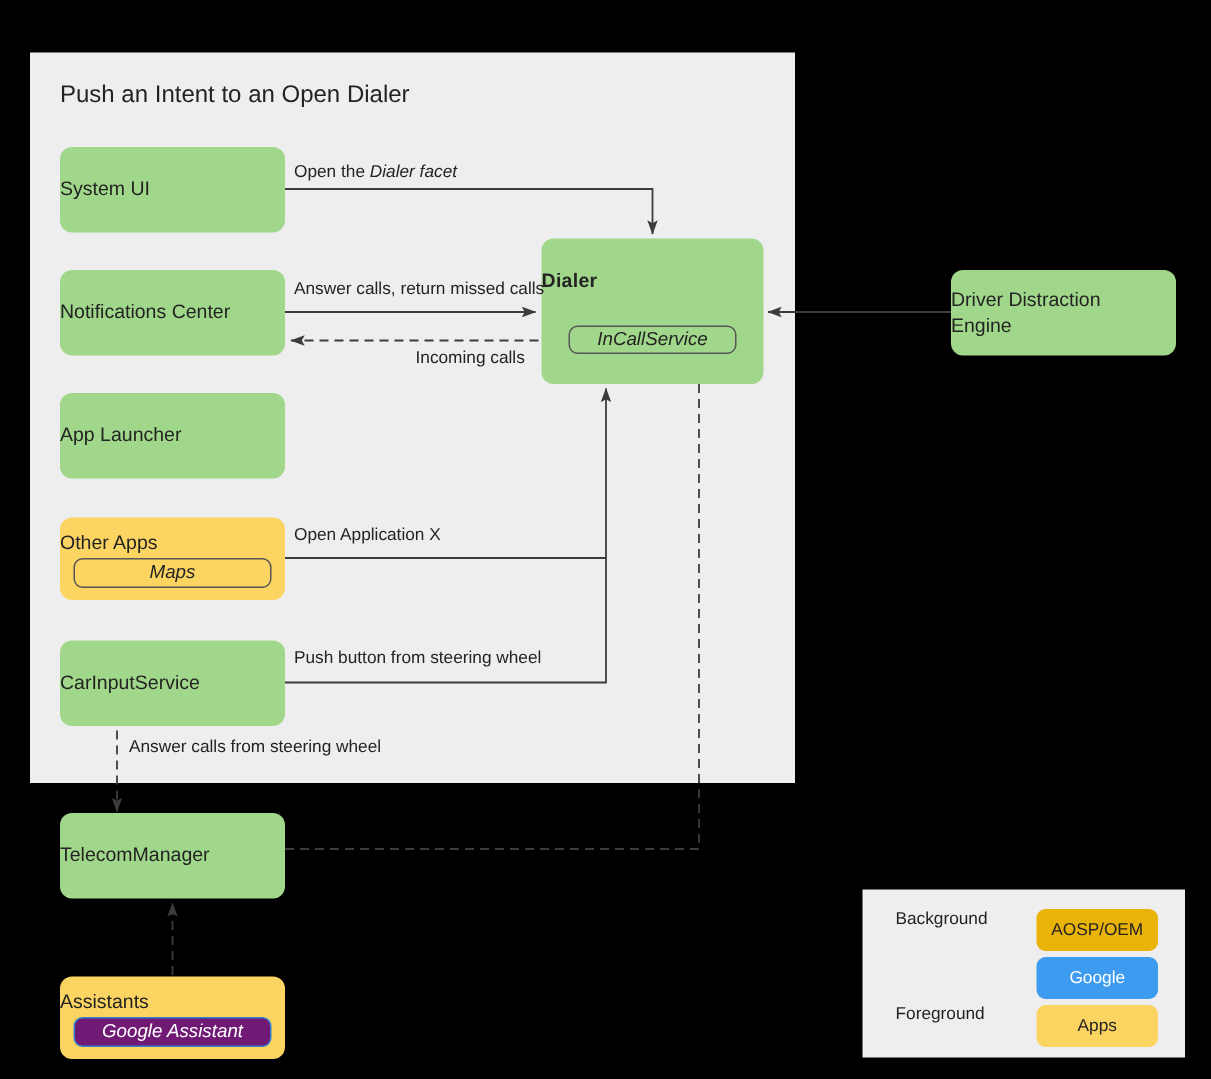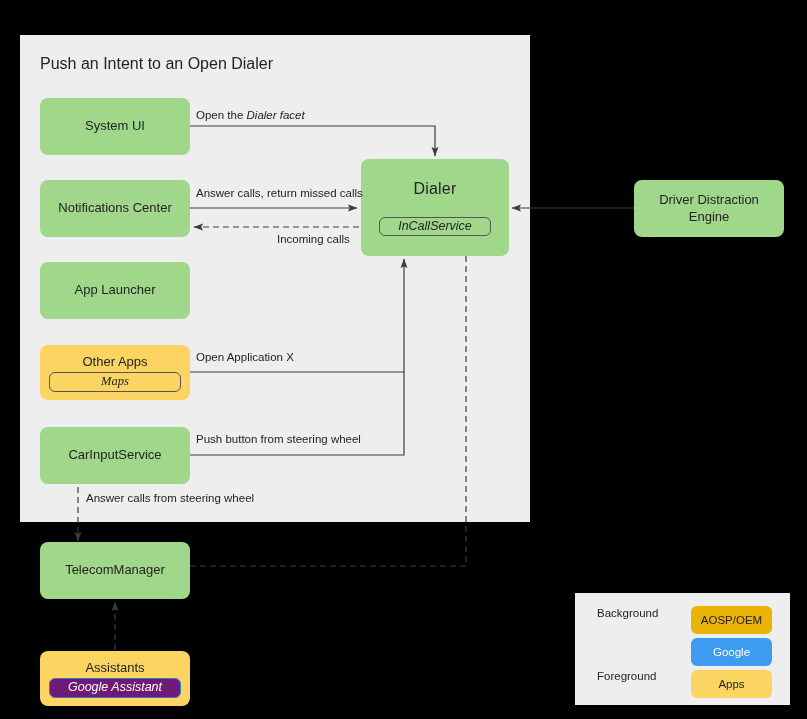--- a/index.html
+++ b/index.html
@@ -26,32 +26,32 @@
   #main-panel   { left: 20px;  top: 35px;  width: 510px; height: 487px; }
   #legend-panel { left: 575px; top: 593px; width: 215px; height: 112px; }
 
   
   .node {
     position: absolute;
     border-radius: 8px;
     box-sizing: border-box;
     display: flex;
     flex-direction: column;
-    align-items: center;
+    align-items: flex-start;
     justify-content: center;
     color: #232323;
     font-size: 13px;
     line-height: 1.25;
     text-align: center;
   }
   .node.green  { background: #a0d78a; }
   .node.amber  { background: #fcd462; }
 
   .node-title { font-size: 13px; }
-  .node-title.big { font-size: 16px; font-weight: normal; letter-spacing: .2px; }
+  .node-title.big { font-size: 13px; font-weight: bold; letter-spacing: .2px; }
   .node-title.two-line { font-size: 13px; }
 
   
   .pill {
     position: absolute;
     box-sizing: border-box;
     border: 1px solid #555555;
     border-radius: 6px;
     display: flex;
     align-items: center;
@@ -151,21 +151,21 @@
   <div class="node green" style="left:40px; top:180px; width:150px; height:57px;">
     <span class="node-title">Notifications Center</span>
   </div>
 
   <div class="node green" style="left:40px; top:262px; width:150px; height:57px;">
     <span class="node-title">App Launcher</span>
   </div>
 
   <div class="node amber" style="left:40px; top:345px; width:150px; height:55px; justify-content:flex-start; padding-top:9px;">
     <span class="node-title">Other Apps</span>
-    <div class="pill onAmber" style="left:9px; right:9px; bottom:8px; height:20px;font-family:Liberation Serif, serif;">
+    <div class="pill onAmber" style="left:9px; right:9px; bottom:8px; height:20px;">
       <span>Maps</span>
     </div>
   </div>
 
   <div class="node green" style="left:40px; top:427px; width:150px; height:57px;">
     <span class="node-title">CarInputService</span>
   </div>
 
   <div class="node green" style="left:361px; top:159px; width:148px; height:97px; justify-content:flex-start; padding-top:20px;">
     <span class="node-title big">Dialer</span>

